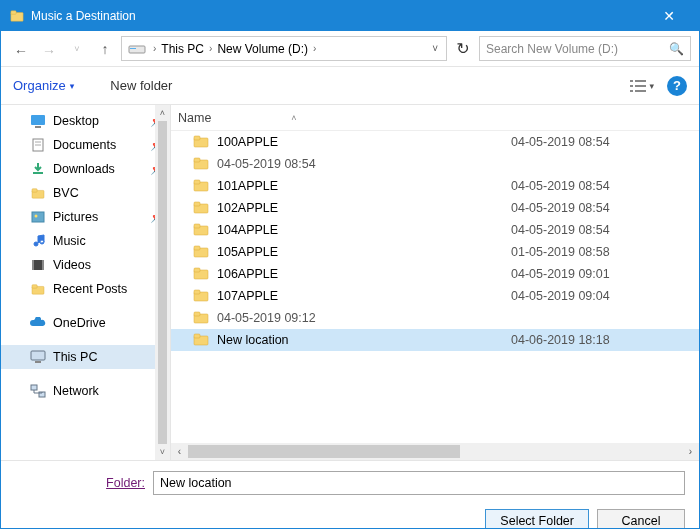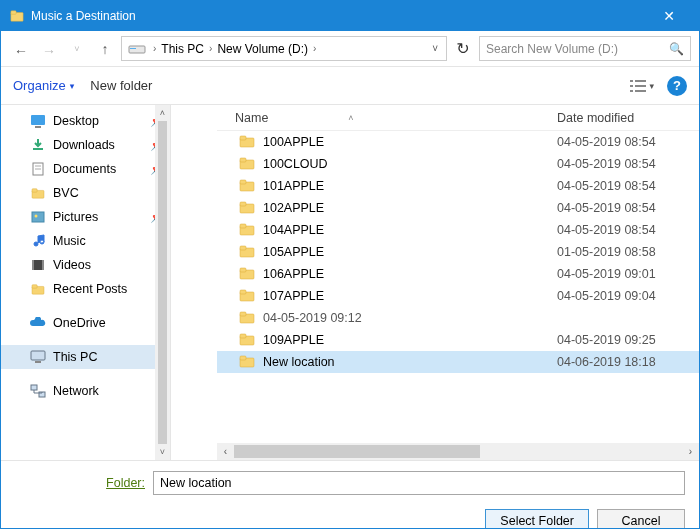--- a/index.html
+++ b/index.html
@@ -14,54 +14,54 @@
 .addr { flex: 1; display: flex; align-items: center; border: 1px solid #ccc; height: 25px; padding: 0 2px; font-size: 12px; }
 .addr .drive-ico { width: 18px; height: 14px; margin: 0 4px; display: flex; align-items: center; }
 .addr .crumb { padding: 0 2px; color: #000; }
 .addr .sep { color: #666; padding: 0 3px; font-size: 10px; }
 .addr .expand { margin-left: auto; padding: 0 6px; color: #555; font-size: 10px; }
 .refresh { width: 24px; height: 24px; display: flex; align-items: center; justify-content: center; color: #333; }
 .search { width: 212px; border: 1px solid #ccc; height: 25px; display: flex; align-items: center; padding: 0 6px; color: #888; font-size: 12px; }
 .search .srch-ico { margin-left: auto; color: #888; }
 .toolbar { height: 38px; display: flex; align-items: center; padding: 0 12px; border-bottom: 1px solid #e5e5e5; font-size: 13px; }
 .toolbar .org { color: #1d4ed8; display: flex; align-items: center; gap: 4px; }
-.toolbar .newf { margin-left: 16px; color: #333; }
+.toolbar .newf { margin-left: 36px; color: #333; }
 .toolbar .right { margin-left: auto; display: flex; align-items: center; gap: 8px; }
 .viewbtn { display: flex; align-items: center; gap: 3px; color: #555; font-size: 12px; padding: 2px 4px; border: 1px solid transparent; }
 .helpbtn { width: 20px; height: 20px; border-radius: 50%; background: #1a84d6; color: #fff; display: flex; align-items: center; justify-content: center; font-size: 13px; font-weight: bold; }
-.body { display: flex; height: 355px; gap: 46px; }
+.body { display: flex; height: 355px; }
 .tree { width: 170px; border-right: 1px solid #e5e5e5; overflow: hidden; position: relative; }
 .tree-inner { padding: 4px 0; }
 .tree-item { display: flex; align-items: center; height: 24px; padding: 0 6px 0 28px; font-size: 12.5px; color: #000; }
 .tree-item.fav { padding-left: 28px; }
 .tree-item.root { font-size: 12.5px; }
 .tree-item.selected { background: #d9e8f5; }
 .tree-item .ico { width: 18px; height: 16px; margin-right: 6px; display: flex; align-items: center; justify-content: center; }
 .tree-item .pin { margin-left: auto; color: #888; font-size: 11px; }
 .tree-scroll { position: absolute; right: 0; top: 0; bottom: 0; width: 15px; background: #f0f0f0; display: flex; flex-direction: column; }
 .tree-scroll .arr { height: 16px; display: flex; align-items: center; justify-content: center; font-size: 9px; color: #666; }
 .tree-scroll .thumb { flex: 1; background: #ccc; margin: 0 3px; }
 .filelist { flex: 1; display: flex; flex-direction: column; }
 .cols { display: flex; height: 26px; align-items: center; font-size: 12.5px; color: #444; border-bottom: 1px solid #eee; }
-.cols .col-name { width: 340px; padding-left: 18px; display:flex; align-items:center; gap: 80px;}
+.cols .col-name { width: 304px; padding-left: 7px; display:flex; align-items:center; gap: 80px;}
 .cols .sort { font-size: 9px; color: #888; }
 .cols .col-date { flex: 1; }
 .rows { flex: 1; overflow: hidden; }
 .row { display: flex; height: 22px; align-items: center; font-size: 12.5px; }
 .row.selected { background: #cde6f9; }
 .row .fico { width: 16px; height: 16px; margin: 0 8px 0 22px; }
 .row .fname { width: 294px; color: #000; }
 .row .fdate { color: #555; }
 .hscroll { height: 17px; background: #f0f0f0; display: flex; align-items: center; }
 .hscroll .arr { width: 17px; text-align: center; font-size: 10px; color: #555; }
 .hscroll .track { flex: 1; position: relative; height: 100%; }
 .hscroll .thumb { position: absolute; left: 0; top: 2px; bottom: 2px; width: 55%; background: #ccc; }
 .footer { border-top: 1px solid #e5e5e5; padding: 10px 14px; }
 .folder-row { display: flex; align-items: center; gap: 8px; margin-bottom: 14px; }
-.folder-row label { font-size: 12.5px; color: #4d7c0f; width: 130px; text-align: right; text-decoration: underline; }
+.folder-row label { font-size: 12.5px; color: #701a75; width: 130px; text-align: right; text-decoration: underline; }
 .folder-row input { flex: 1; border: 1px solid #a7a7a7; height: 24px; padding: 0 6px; font-size: 12.5px; }
 .btns { display: flex; justify-content: flex-end; gap: 8px; }
 .btns button { height: 24px; padding: 0 14px; font-size: 12.5px; border: 1px solid #aaa; background: #f3f3f3; min-width: 88px; }
 .btns button.primary { border: 1px solid #3a93d6; background: #eaf3fb; }
 svg { display: block; }
 .folder-ico { fill: #f7d472; stroke: #d9a935; stroke-width: 0.5; }
 </style>
 </head>
 <body>
 
@@ -134,35 +134,35 @@
               <rect x="1" y="1" width="14" height="10" fill="#40a0e8" rx="1"></rect>
               <rect x="5" y="12" width="6" height="2" fill="#888"></rect>
             </svg>
           </span>
           <span>Desktop</span>
           <span class="pin">📌</span>
         </div>
       <div class="tree-item fav">
           <span class="ico">
             <svg width="14" height="14">
-              <path d="M7 1v7m-3-3l3 3 3-3M2 11h10" stroke="#3a7" stroke-width="2" fill="none"></path>
-            </svg>
-          </span>
-          <span>Downloads</span>
-          <span class="pin">📌</span>
-        </div>
-      <div class="tree-item fav">
-          <span class="ico">
-            <svg width="14" height="14">
               <rect x="2" y="1" width="10" height="12" fill="#fff" stroke="#888"></rect>
               <line x1="4" y1="4" x2="10" y2="4" stroke="#aaa"></line>
               <line x1="4" y1="7" x2="10" y2="7" stroke="#aaa"></line>
             </svg>
           </span>
           <span>Documents</span>
+          <span class="pin">📌</span>
+        </div>
+      <div class="tree-item fav">
+          <span class="ico">
+            <svg width="14" height="14">
+              <path d="M7 1v7m-3-3l3 3 3-3M2 11h10" stroke="#3a7" stroke-width="2" fill="none"></path>
+            </svg>
+          </span>
+          <span>Downloads</span>
           <span class="pin">📌</span>
         </div>
       <div class="tree-item fav">
           <span class="ico">
             <svg width="14" height="12" viewBox="0 0 16 14">
               <rect class="folder-ico" x="1" y="4" width="14" height="9" rx="1"></rect>
               <rect class="folder-ico" x="1" y="2" width="6" height="4" rx="1"></rect>
             </svg>
           </span>
           <span>BVC</span>
@@ -241,41 +241,39 @@
       <div class="arr">˅</div>
     </div>
   </div>
 
   <div class="filelist">
     <div class="cols">
       <div class="col-name">
           <span>Name</span>
           <span class="sort">˄</span>
         </div>
-      <div class="col-date">Date modified</div>
     </div>
     <div class="rows" id="rows">
         <div class="row">
           <span class="fico">
             <svg width="16" height="14" viewBox="0 0 16 14">
               <rect class="folder-ico" x="1" y="4" width="14" height="9" rx="1"></rect>
               <rect class="folder-ico" x="1" y="2" width="6" height="4" rx="1"></rect>
             </svg>
           </span>
           <span class="fname">100APPLE</span>
           <span class="fdate">04-05-2019 08:54</span>
         </div>
         <div class="row">
           <span class="fico">
             <svg width="16" height="14" viewBox="0 0 16 14">
               <rect class="folder-ico" x="1" y="4" width="14" height="9" rx="1"></rect>
               <rect class="folder-ico" x="1" y="2" width="6" height="4" rx="1"></rect>
             </svg>
           </span>
-          <span class="fname">100CLOUD</span>
           <span class="fdate">04-05-2019 08:54</span>
         </div>
         <div class="row">
           <span class="fico">
             <svg width="16" height="14" viewBox="0 0 16 14">
               <rect class="folder-ico" x="1" y="4" width="14" height="9" rx="1"></rect>
               <rect class="folder-ico" x="1" y="2" width="6" height="4" rx="1"></rect>
             </svg>
           </span>
           <span class="fname">101APPLE</span>
@@ -332,30 +330,20 @@
           <span class="fdate">04-05-2019 09:04</span>
         </div>
         <div class="row">
           <span class="fico">
             <svg width="16" height="14" viewBox="0 0 16 14">
               <rect class="folder-ico" x="1" y="4" width="14" height="9" rx="1"></rect>
               <rect class="folder-ico" x="1" y="2" width="6" height="4" rx="1"></rect>
             </svg>
           </span>
           <span class="fdate">04-05-2019 09:12</span>
-        </div>
-        <div class="row">
-          <span class="fico">
-            <svg width="16" height="14" viewBox="0 0 16 14">
-              <rect class="folder-ico" x="1" y="4" width="14" height="9" rx="1"></rect>
-              <rect class="folder-ico" x="1" y="2" width="6" height="4" rx="1"></rect>
-            </svg>
-          </span>
-          <span class="fname">109APPLE</span>
-          <span class="fdate">04-05-2019 09:25</span>
         </div>
         <div class="row selected">
           <span class="fico">
             <svg width="16" height="14" viewBox="0 0 16 14">
               <rect class="folder-ico" x="1" y="4" width="14" height="9" rx="1"></rect>
               <rect class="folder-ico" x="1" y="2" width="6" height="4" rx="1"></rect>
             </svg>
           </span>
           <span class="fname">New location</span>
           <span class="fdate">04-06-2019 18:18</span>

